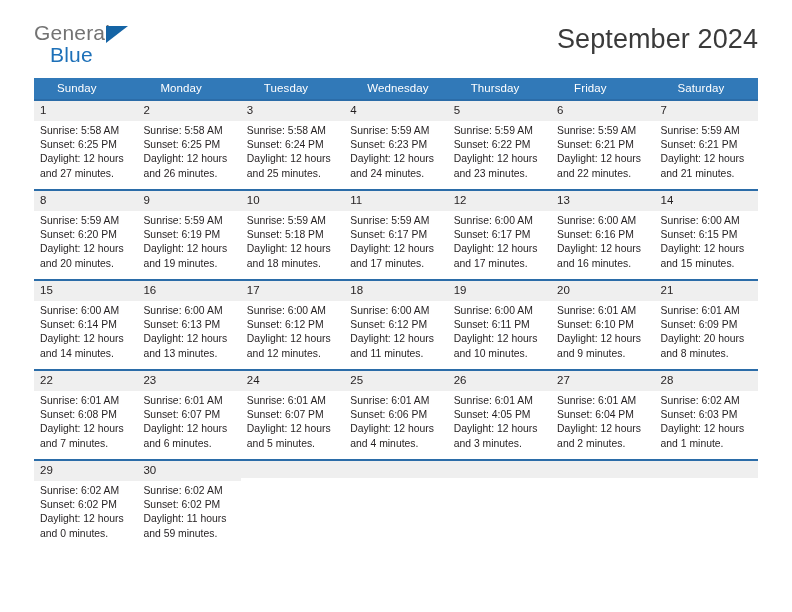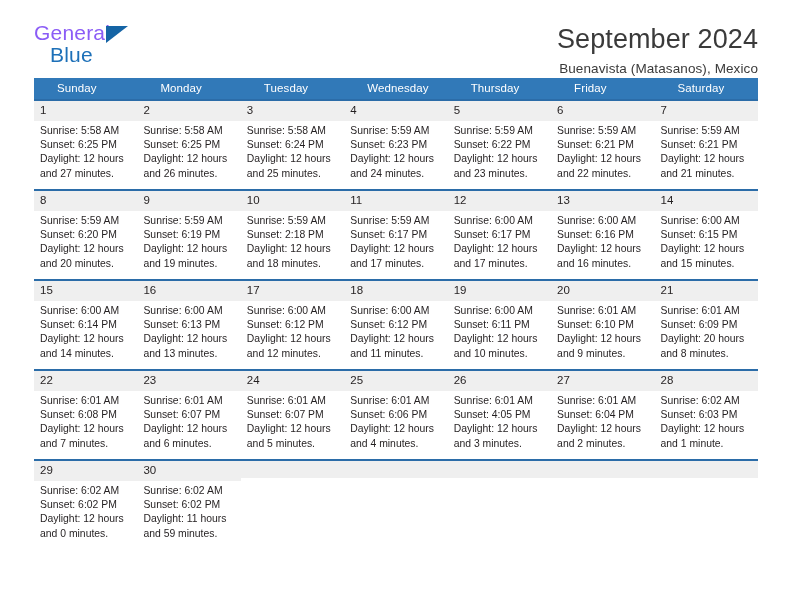--- a/index.html
+++ b/index.html
@@ -33,21 +33,21 @@
   }
   .logo {
     position: relative;
     width: 120px;
     height: 46px;
     line-height: 1;
   }
   .logo-general {
     font-size: 21px;
     letter-spacing: .2px;
-    color: #8b5cf6;
+    color: #737373;
     font-family: "Liberation Sans", sans-serif;
   }
   .logo-blue {
     font-size: 21px;
     color: #1d70b8;
     position: absolute;
     left: 16px;
     top: 22px;
     letter-spacing: .2px;
   }
@@ -133,21 +133,20 @@
   <div class="topbar">
 
     <div class="logo">
       <span class="logo-general">General</span>
       <span class="logo-tri"></span>
       <span class="logo-blue">Blue</span>
     </div>
 
     <div class="titles">
       <div class="cal-title">September 2024</div>
-      <div class="cal-sub">Buenavista (Matasanos), Mexico</div>
     </div>
 
   </div>
 
   <table class="cal">
     <thead>
       <tr>
         <th>Sunday</th>
         <th>Monday</th>
         <th>Tuesday</th>
@@ -249,21 +248,21 @@
                 <div>Sunset: 6:19 PM</div>
                 <div class="wrap">Daylight: 12 hours and 19 minutes.</div>
               </div>
             </div>
           </td>
           <td>
             <div class="cell">
               <div class="daynum">10</div>
               <div class="info">
                 <div>Sunrise: 5:59 AM</div>
-                <div>Sunset: 2:18 PM</div>
+                <div>Sunset: 5:18 PM</div>
                 <div class="wrap">Daylight: 12 hours and 18 minutes.</div>
               </div>
             </div>
           </td>
           <td>
             <div class="cell">
               <div class="daynum">11</div>
               <div class="info">
                 <div>Sunrise: 5:59 AM</div>
                 <div>Sunset: 6:17 PM</div>

